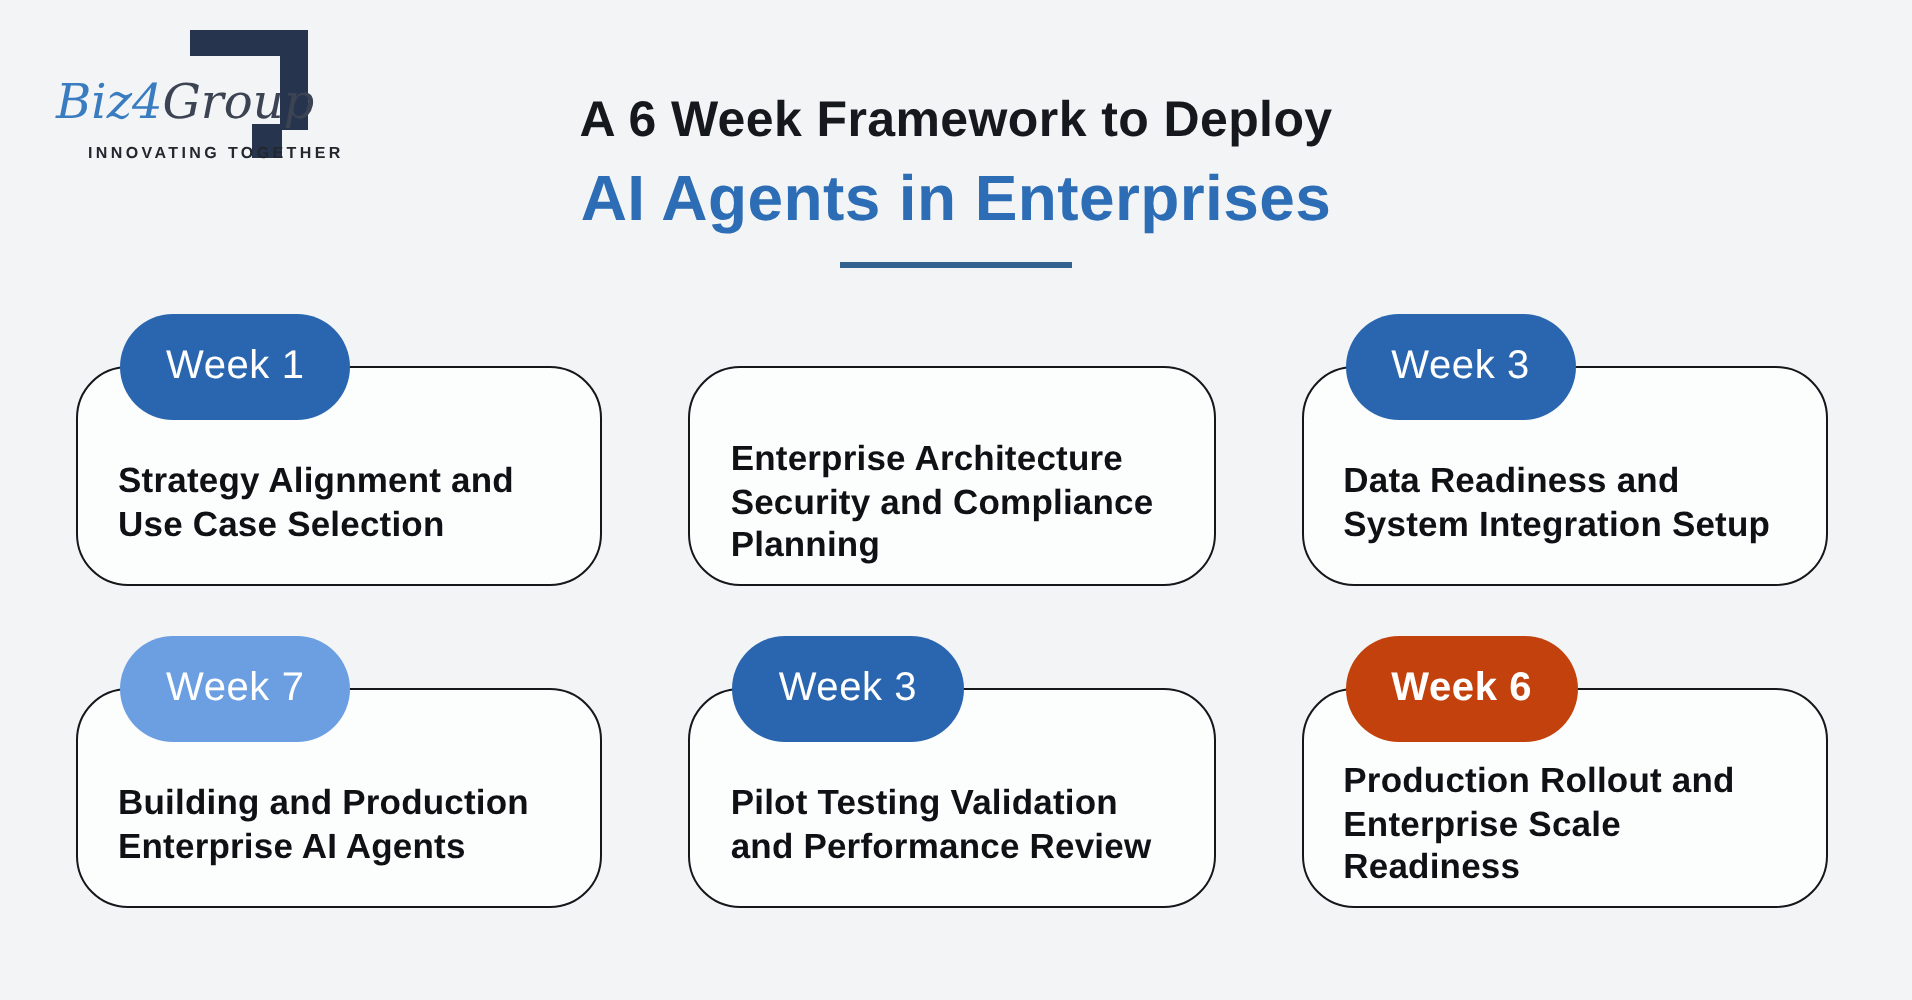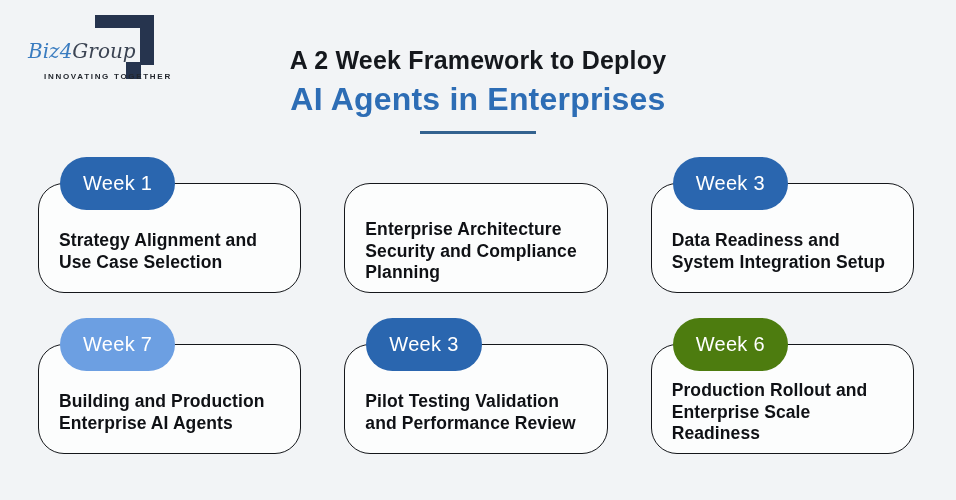--- a/index.html
+++ b/index.html
@@ -23,21 +23,21 @@
   }
 
   
   .logo{position:absolute;left:28px;top:12px;width:150px;height:80px;}
   .bracket-top{position:absolute;left:67px;top:3px;width:58px;height:13px;background:var(--bracket);}
   .bracket-right{position:absolute;left:112px;top:3px;width:14px;height:50px;background:var(--bracket);}
   .bracket-foot{position:absolute;left:98px;top:50px;width:15px;height:17px;background:var(--bracket);}
   .brand{
     position:absolute;left:0;top:24px;z-index:2;
     font-family:"DejaVu Serif", serif;font-style:italic;
-    font-size:20px;line-height:30px;white-space:nowrap;
+    font-size:24px;line-height:30px;white-space:nowrap;
   }
   .brand-blue{color:var(--brand-blue);}
   .brand-dark{color:var(--brand-dark);}
   .tagline{
     position:absolute;left:16px;top:60px;z-index:2;
     font-size:8px;font-weight:bold;letter-spacing:1.7px;color:#23272e;white-space:nowrap;
   }
 
   
   .header{position:absolute;top:46px;left:0;width:100%;text-align:center;z-index:1;}
@@ -80,21 +80,21 @@
 
 <div class="logo">
   <div class="bracket-top"></div>
   <div class="bracket-right"></div>
   <div class="bracket-foot"></div>
   <div class="brand"><span class="brand-blue">Biz4</span><span class="brand-dark">Group</span></div>
   <div class="tagline">INNOVATING TOGETHER</div>
 </div>
 
 <div class="header">
-  <div class="title-line1">A 2 Week Framework to Deploy</div>
+  <div class="title-line1">A 6 Week Framework to Deploy</div>
   <div class="title-line2">AI Agents in Enterprises</div>
   <div class="title-underline"></div>
 </div>
 
 <div class="weeks-grid">
   <div class="week-cell">
     <div class="week-pill" style="background: rgb(42, 102, 175);">
       <span>Week 1</span>
     </div>
     <div class="week-card">
@@ -145,21 +145,21 @@
     </div>
     <div class="week-card">
       <div class="week-card-text">
         <p>Pilot Testing Validation
 and Performance Review</p>
       </div>
     </div>
   </div>
 
   <div class="week-cell">
-    <div class="week-pill" style="background: #4d7c0f;">
+    <div class="week-pill" style="background: #c2410c; font-weight: bold;">
       <span>Week 6</span>
     </div>
     <div class="week-card">
       <div class="week-card-text">
         <p>Production Rollout and
 Enterprise Scale Readiness</p>
       </div>
     </div>
   </div>
 </div>

